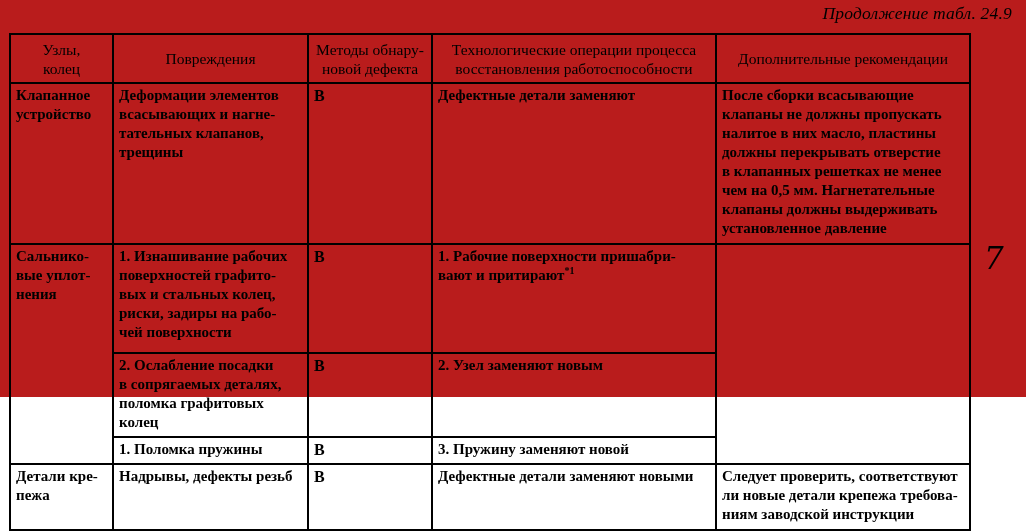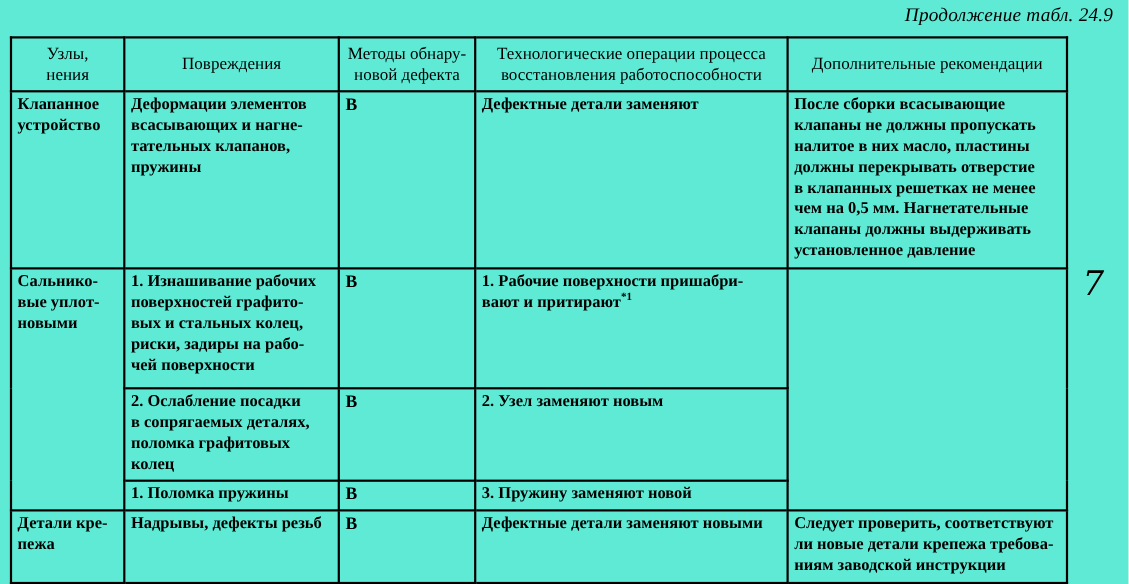--- a/index.html
+++ b/index.html
@@ -8,22 +8,22 @@
     background: #ffffff;
     width: 1026px;
     height: 531px;
     overflow: hidden;
     font-family: "Liberation Serif", serif;
     color: #000;
   }
   .page {
     position: relative;
     width: 1026px;
-    height: 531px;
-    background: #5eead4;
+    height: 397px;
+    background: #b91c1c;
   }
   .caption {
     position: absolute;
     top: 3px;
     right: 14px;
     font-style: italic;
     font-size: 17.5px;
     letter-spacing: 0.2px;
     white-space: nowrap;
   }
@@ -100,52 +100,52 @@
       <col style="width:103px">
       <col style="width:195px">
       <col style="width:124px">
       <col style="width:284px">
       <col style="width:254px">
     </colgroup>
 
     <tbody>
         <tr class="h-header">
       <th>Узлы,
-нения</th>
+колец</th>
       <th>Повреждения</th>
       <th>Методы обнару-
 новой дефекта</th>
       <th>Технологические операции процесса
 восстановления работоспособности</th>
       <th>Дополнительные рекомендации</th>
     </tr>
 
     <tr class="h-r0">
       <td class="node">Клапанное
 устройство</td>
       <td class="damage">Деформации элементов
 всасывающих и нагне-
 тательных клапанов,
-пружины</td>
+трещины</td>
       <td class="method">В</td>
       <td class="operation">Дефектные детали заменяют</td>
       <td class="recommendation">После сборки всасывающие
 клапаны не должны пропускать
 налитое в них масло, пластины
 должны перекрывать отверстие
 в клапанных решетках не менее
 чем на 0,5 мм. Нагнетательные
 клапаны должны выдерживать
 установленное давление</td>
     </tr>
 
     <tr class="h-r1">
       <td class="node" rowspan="3">Сальнико-
 вые уплот-
-новыми</td>
+нения</td>
       <td class="damage">1. Изнашивание рабочих
 поверхностей графито-
 вых и стальных колец,
 риски, задиры на рабо-
 чей поверхности</td>
       <td class="method">В</td>
       <td class="operation"><span>1. Рабочие поверхности пришабри-
 вают и притирают</span><sup class="fnote">*1</sup></td>
       <td class="recommendation" rowspan="3"></td>
     </tr>

